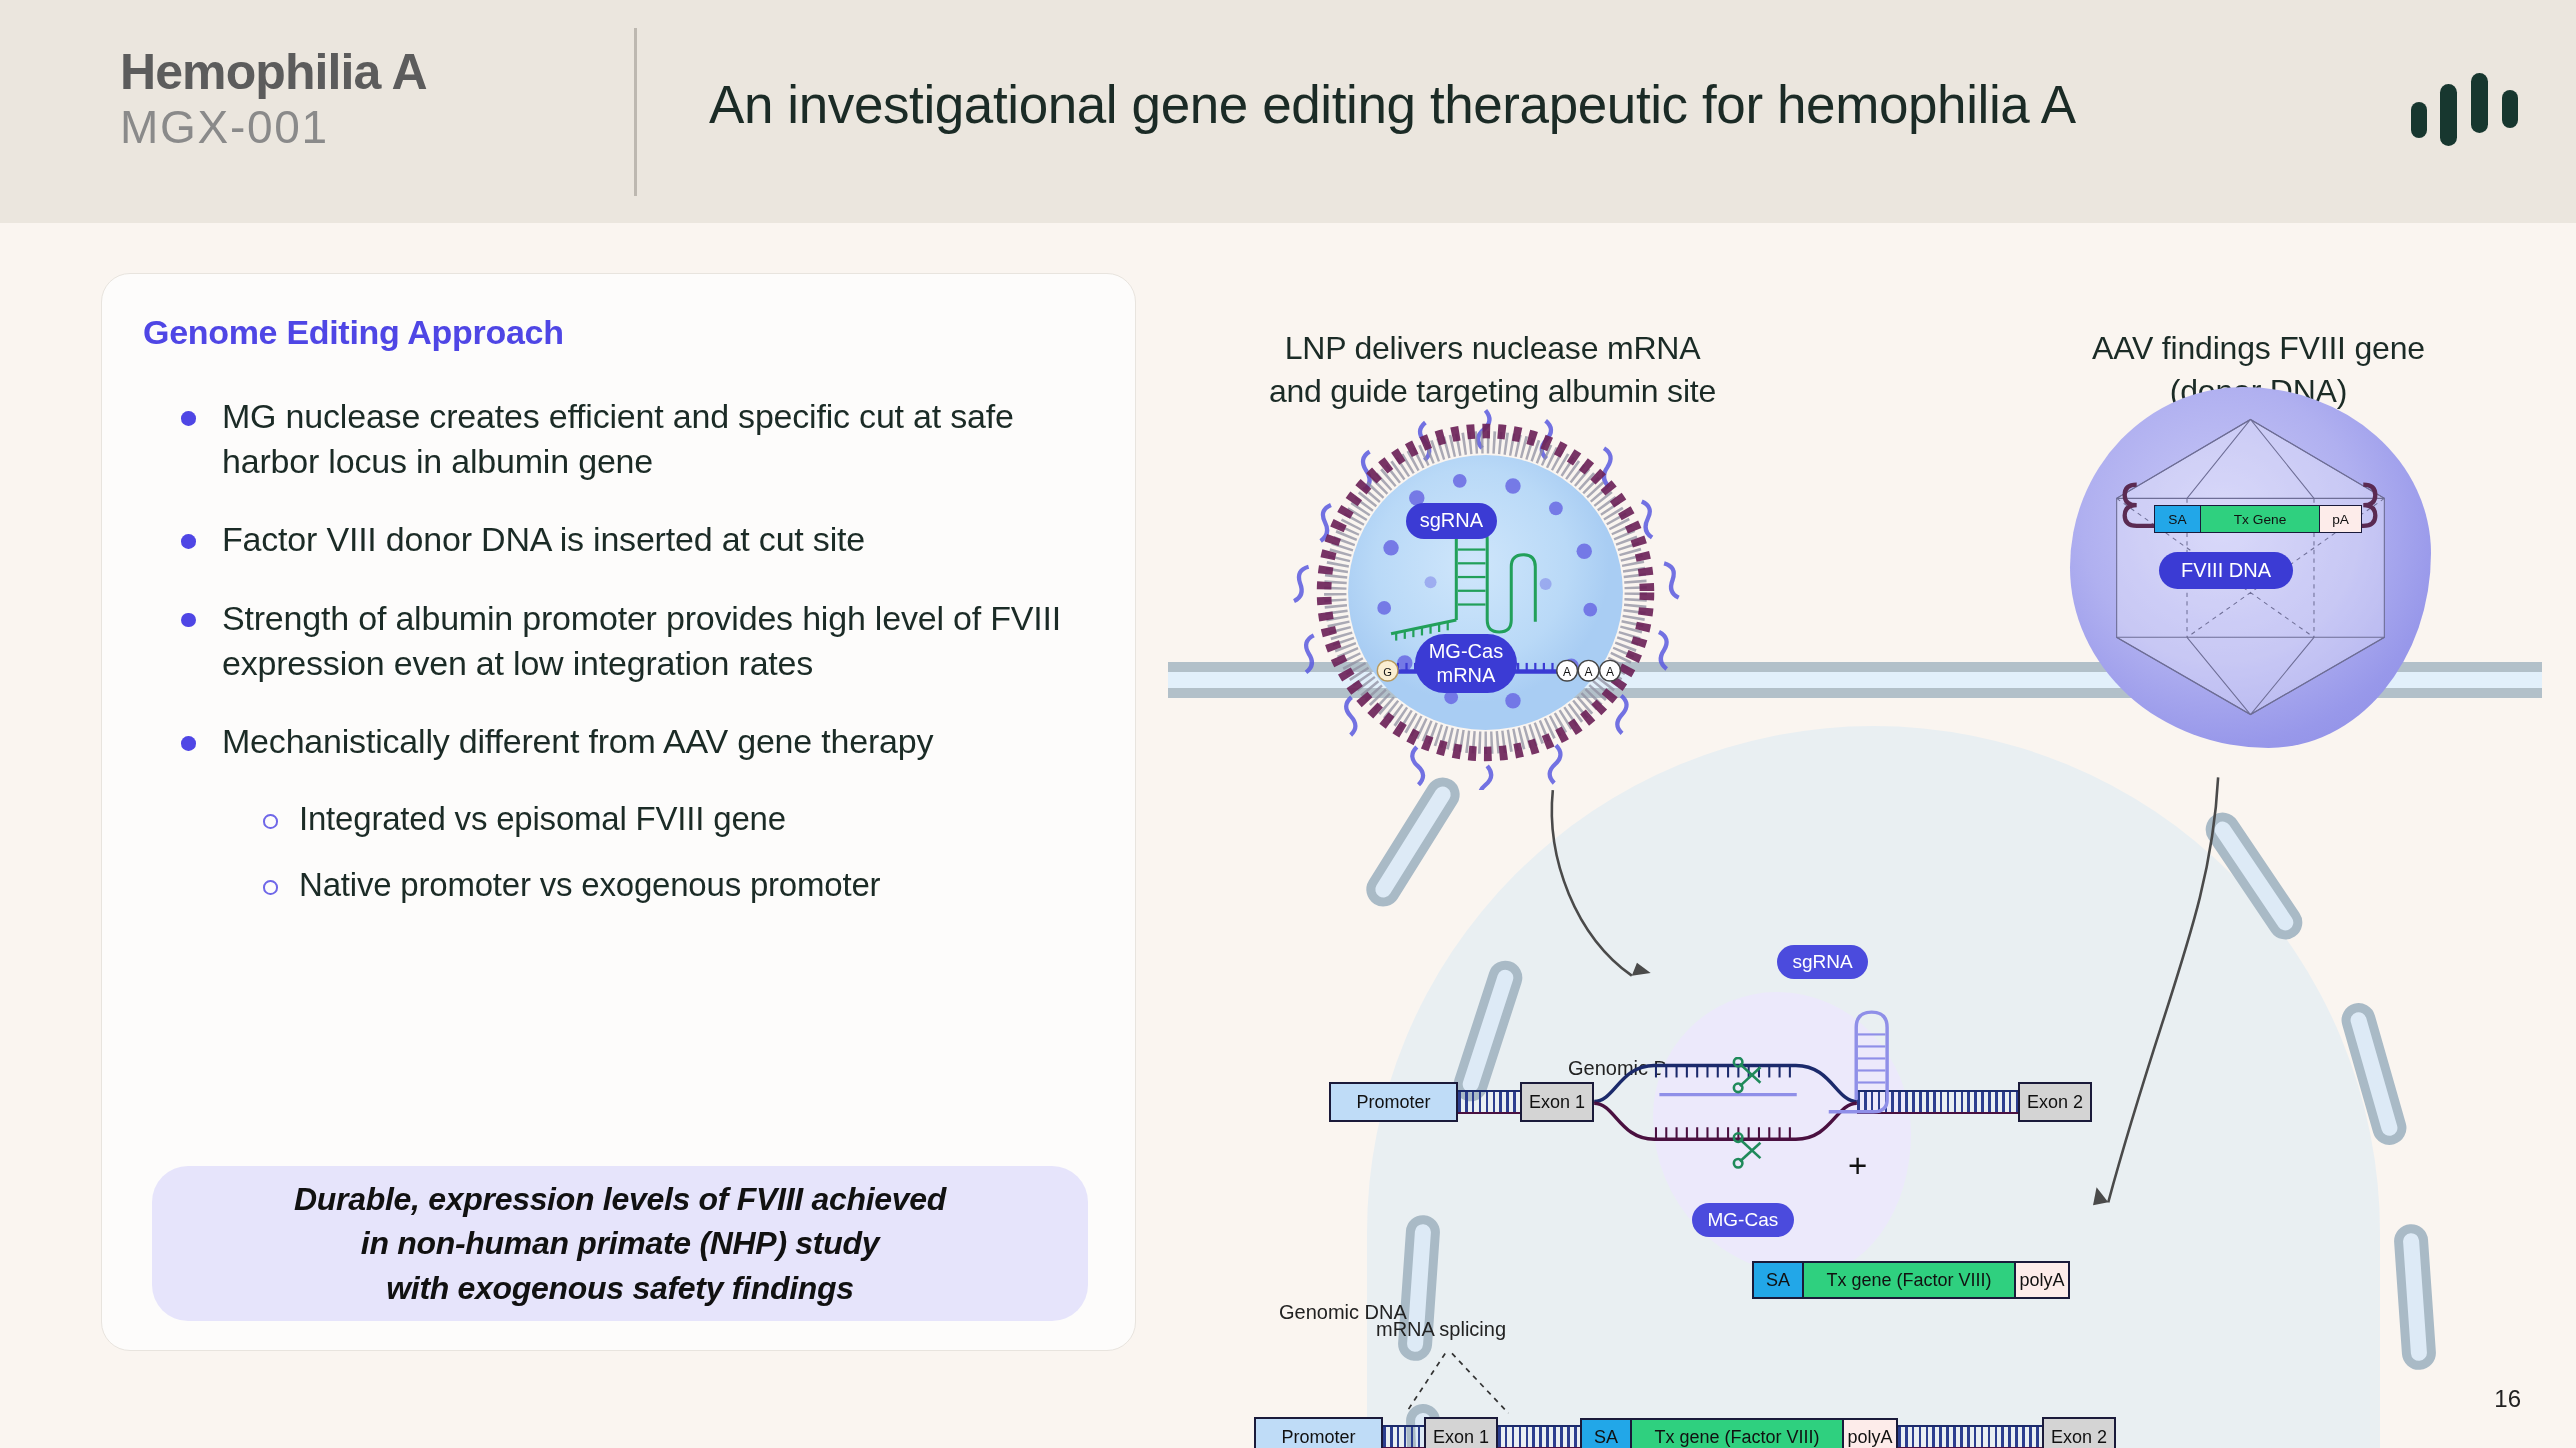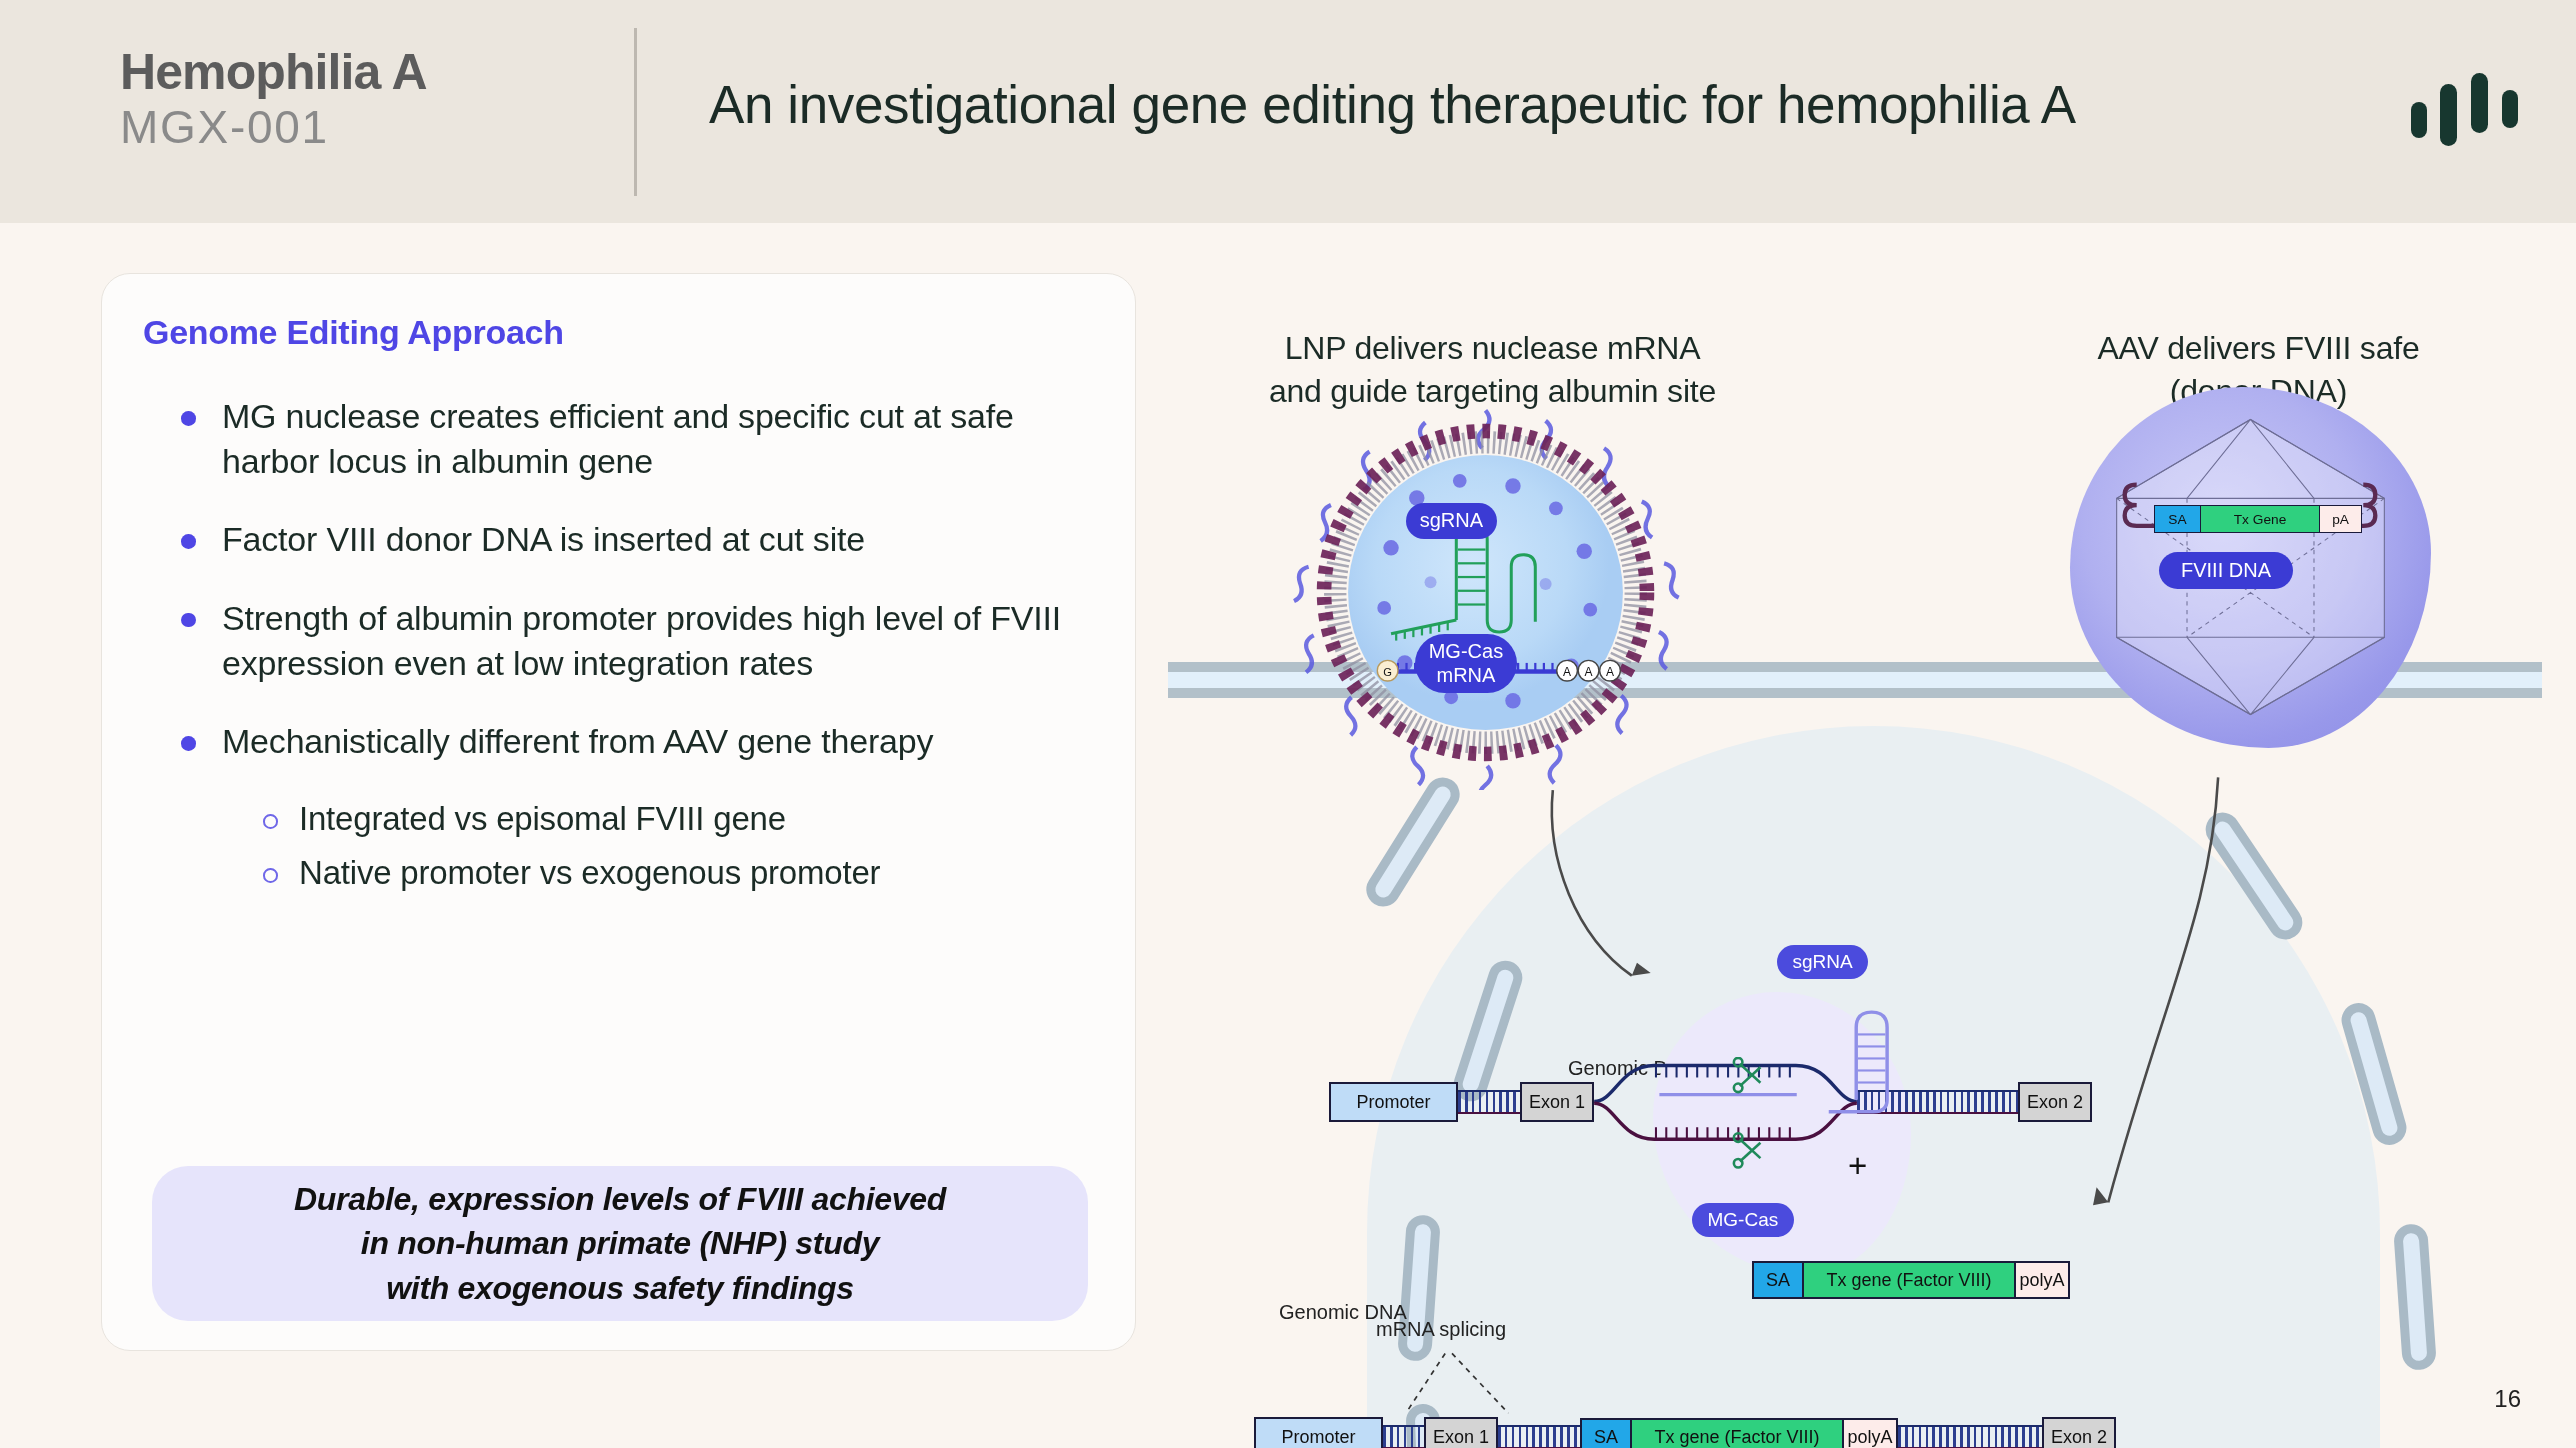--- a/index.html
+++ b/index.html
@@ -57,21 +57,21 @@
   }
   .bullets{position:absolute;left:34px;top:120px;width:962px;}
   .bl{position:relative;margin-bottom:33px;padding-left:86px;}
   .bl .dot{
     position:absolute;left:45px;top:17px;width:14.6px;height:14.6px;
     border-radius:50%;background:#4f46e5;
   }
   .bl .txt{
     font-size:34px;color:#1b2b26;line-height:1.33;letter-spacing:-0.2px;
   }
-  .sub{position:relative;margin-top:10px;margin-bottom:8.6px;padding-left:163px;}
+  .sub{position:relative;margin-top:22px;margin-bottom:8.6px;padding-left:163px;}
   .sub .ring{
     position:absolute;left:127px;top:17px;width:14.6px;height:14.6px;
     border-radius:50%;border:2.1px solid #6f67e8;box-sizing:border-box;
   }
   .sub .txt{font-size:33px;color:#1b2b26;line-height:1.33;letter-spacing:-0.2px;}
 
   .callout{
     position:absolute;left:50px;bottom:29px;width:936px;height:155px;
     background:#e6e4fb;border-radius:36px;
     display:flex;align-items:center;justify-content:center;
@@ -237,21 +237,21 @@
     </div>
   </div>
 
   <div class="diagram">
 
     <div class="dlabel lnp">
       <div>LNP delivers nuclease mRNA</div>
       <div>and guide targeting albumin site</div>
     </div>
     <div class="dlabel aav">
-      <div>AAV delivers FVIII safe</div>
+      <div>AAV findings FVIII gene</div>
       <div>(donor DNA)</div>
     </div>
 
     <div class="nucleus"></div>
     <div class="nucpore" style="left:155px;top:567px;transform:rotate(-58deg);"></div>
     <div class="nucpore" style="left:230px;top:756px;transform:rotate(-72deg);"></div>
     <div class="nucpore" style="left:996px;top:601px;transform:rotate(56deg);"></div>
     <div class="nucpore" style="left:1116px;top:799px;transform:rotate(74deg);"></div>
     <div class="nucpore" style="left:161px;top:1013px;transform:rotate(-86deg);"></div>
     <div class="nucpore" style="left:1157px;top:1022px;transform:rotate(86deg);"></div>

